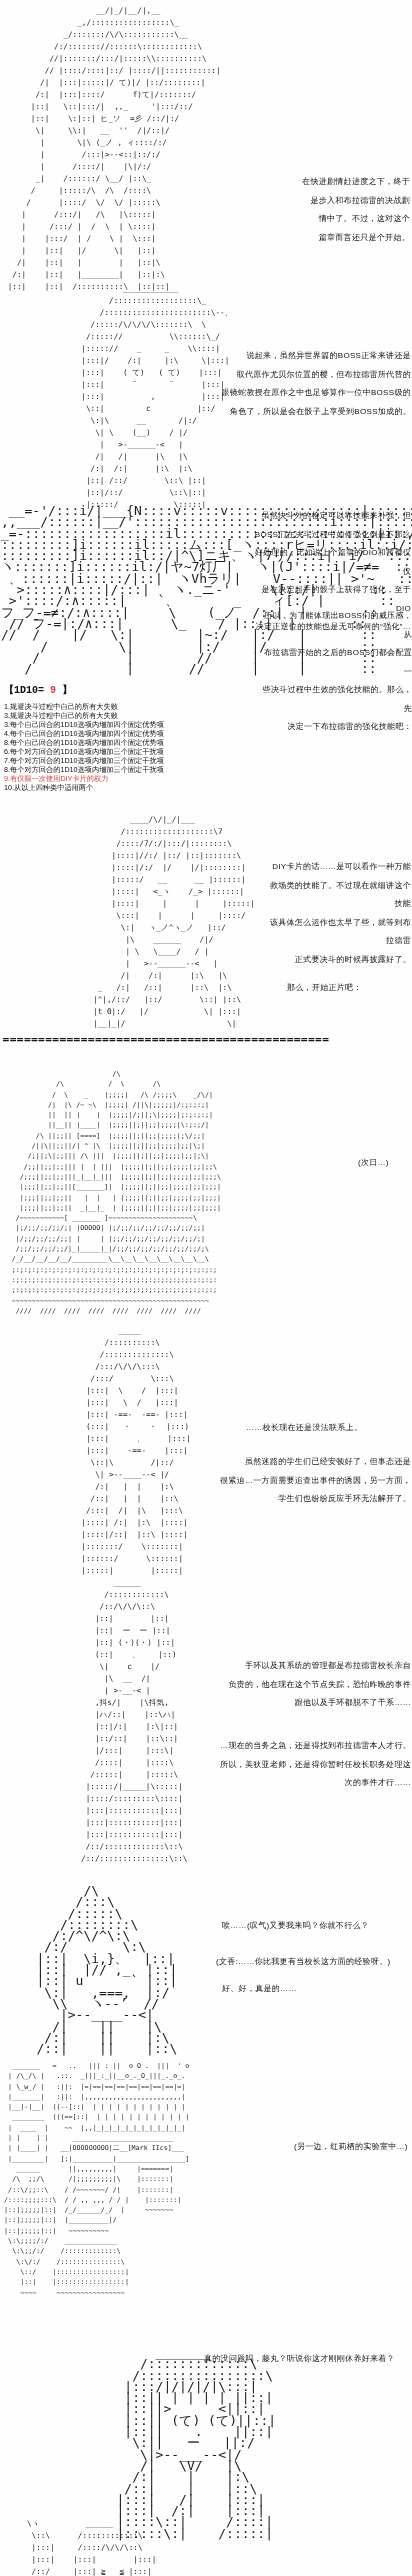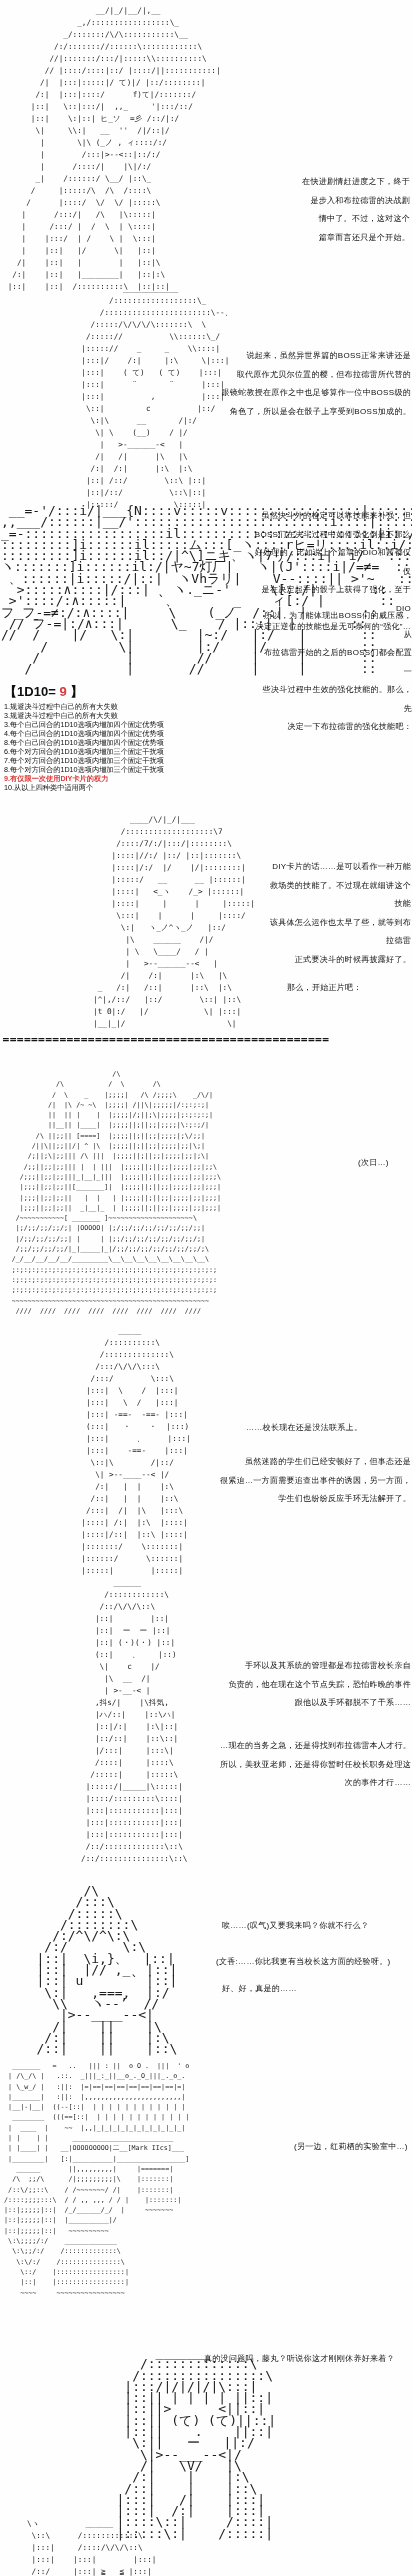--- a/index.html
+++ b/index.html
@@ -5,24 +5,24 @@
   html,body{margin:0;padding:0;background:#ffffff;}
   #canvas{position:relative;width:412px;height:3973px;background:#fefefe;overflow:hidden;
           font-family:"Liberation Sans",sans-serif;}
   .aa{position:absolute;margin:0;color:#1c1c1c;font-family:"DejaVu Sans Mono",monospace;white-space:pre;}
   .lg{font-size:7.7px;line-height:12px;}
   .md{font-size:13px;line-height:11.3px;}
   .cs{font-size:6.7px;line-height:10.3px;}
   .dlg{position:absolute;color:#0f0f0f;font-size:8px;line-height:18.5px;letter-spacing:0.3px;white-space:pre-line;}
   .center{text-align:right;}
   .red{color:#d93a3a;}
-  .dice-roll{position:absolute;font-size:13px;font-weight:600;color:#0f0f0f;}
+  .dice-roll{position:absolute;font-size:10px;font-weight:600;color:#0f0f0f;font-family:Liberation Mono, monospace;}
   .dice-options{position:absolute;}
   .dice-options div{font-size:7.2px;line-height:9px;color:#0f0f0f;white-space:pre;}
-  .dice-options div.red{color:#d93a3a;font-weight:bold;}
+  .dice-options div.red{color:#d93a3a;}
   .separator{position:absolute;margin:0;font-family:"DejaVu Sans Mono",monospace;
              font-size:11.3px;font-weight:700;color:#151515;letter-spacing:0.3px;white-space:pre;}
 </style>
 </head>
 <body>
 
 <div id="canvas">
 
   <section>
     <pre class="aa lg" style="left:3.1px;top:5.2px">                    __/|_/|__/|,__

